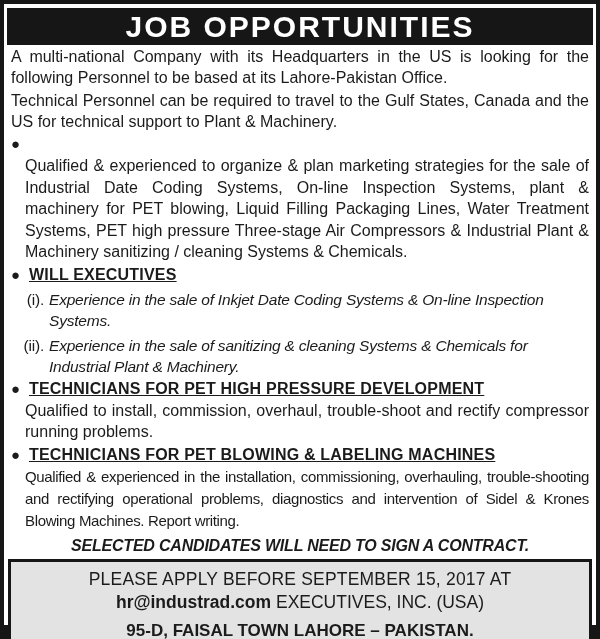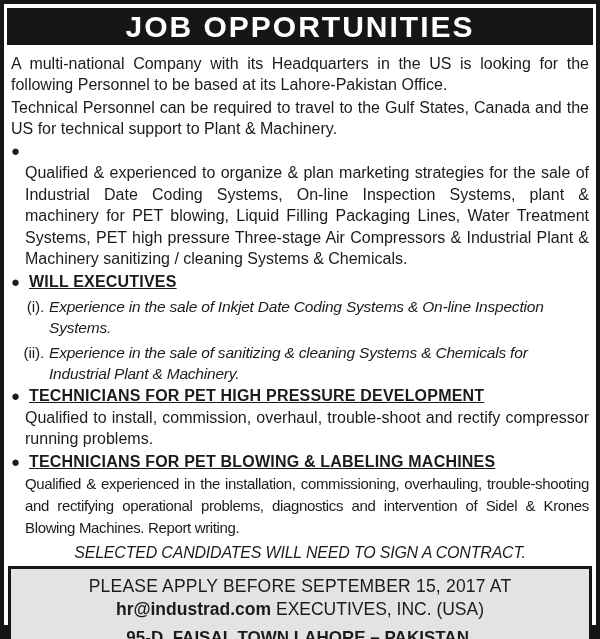--- a/index.html
+++ b/index.html
@@ -26,21 +26,21 @@
     display: flex; align-items: center; justify-content: center;
     flex: 0 0 auto;
   }
   .header-bar h1 {
     color: #ffffff;
     font-size: 30px;
     font-weight: bold;
     letter-spacing: 2px;
     line-height: 1;
   }
-  .content { padding: 8px 4px 0 4px; flex: 1 1 auto; }
+  .content { padding: 1px 4px 0 4px; flex: 1 1 auto; }
   .intro {
     font-size: 16px; line-height: 21px;
     text-align: justify;
     margin-bottom: 2px;
   }
   .section-heading-row {
     display: flex; align-items: baseline;
     margin-top: 2px; margin-bottom: 1px;
   }
   .bullet {
@@ -74,21 +74,21 @@
     letter-spacing: -0.2px;
   }
   .sub-item .num {
     flex: 0 0 32px;
     text-align: right;
     padding-right: 5px;
   }
   .sub-item .sub-text { flex: 1 1 auto; text-align: left; font-style: italic; }
   .contract-note {
     text-align: center;
-    font-weight: normal;
+    font-weight: bold;
     font-style: italic;
     font-size: 16px;
     margin: 5px 0 4px 0;
     letter-spacing: -0.2px;
   }
   .contact-box {
     flex: 0 0 auto;
     margin: 0 1px 4px 1px;
     background: #e3e3e3;
     border: 3px solid #161616;

